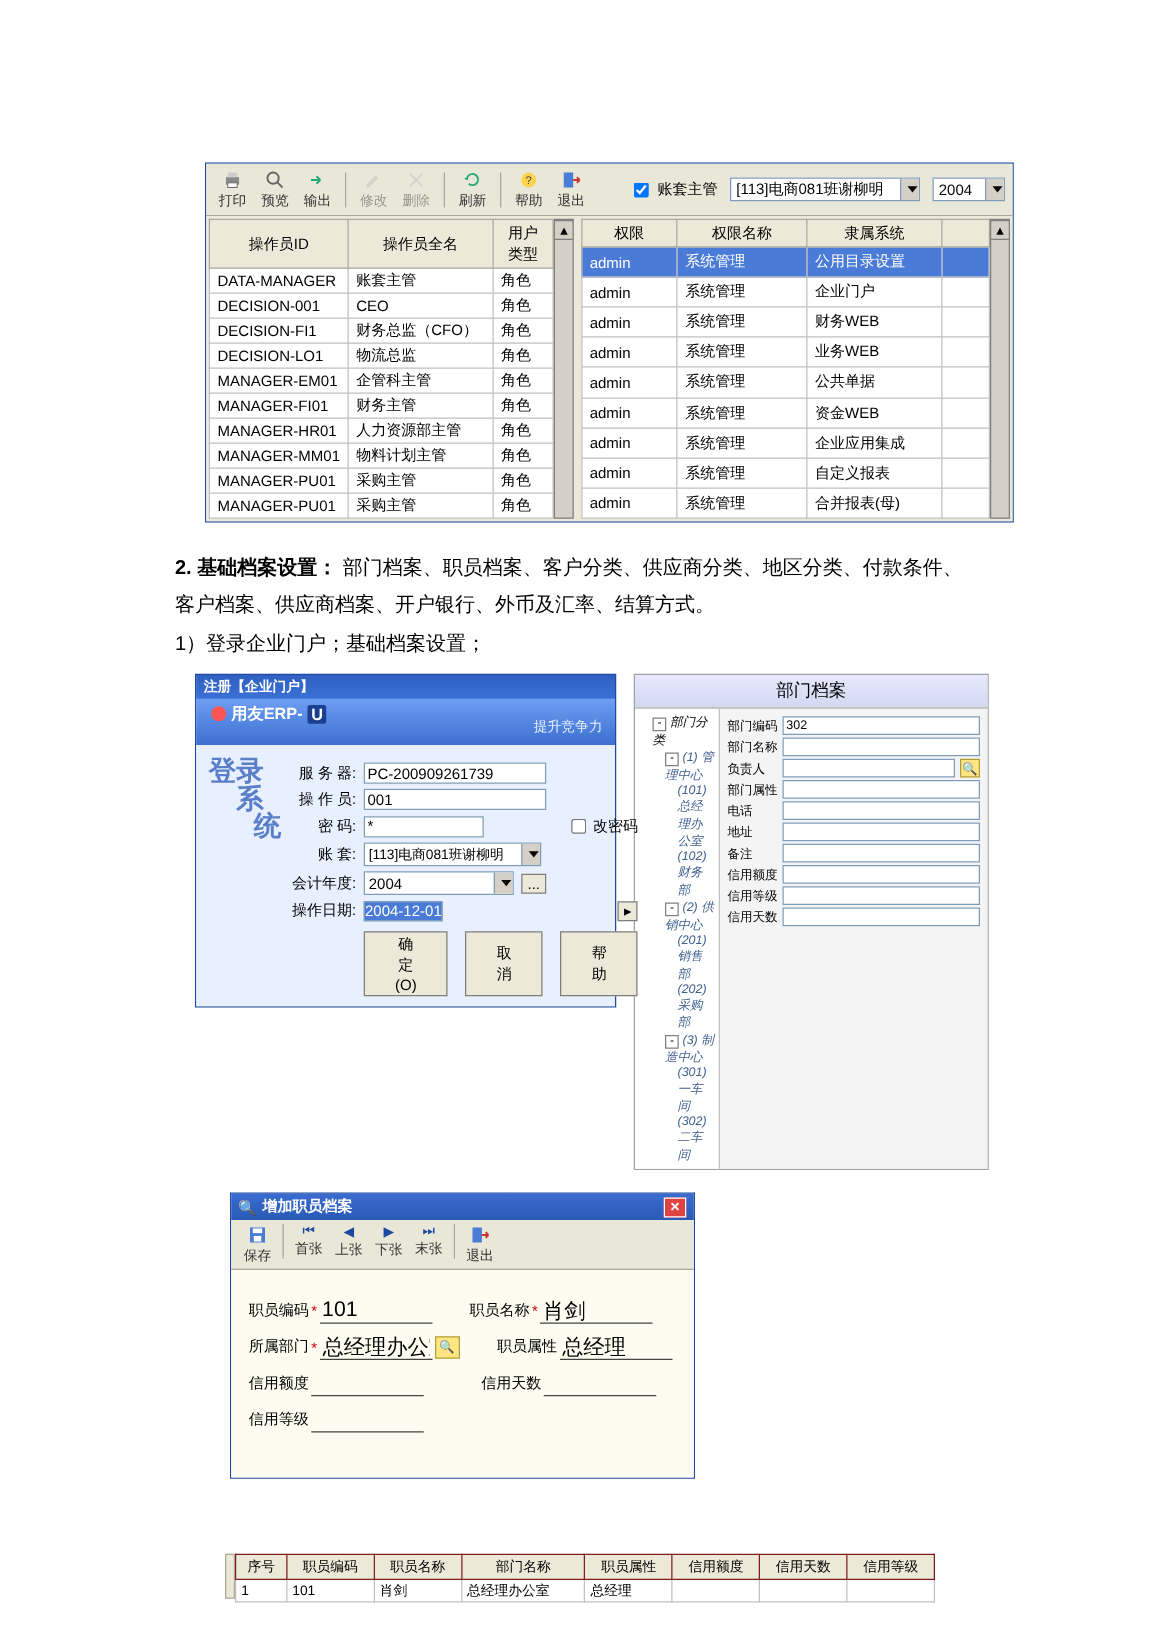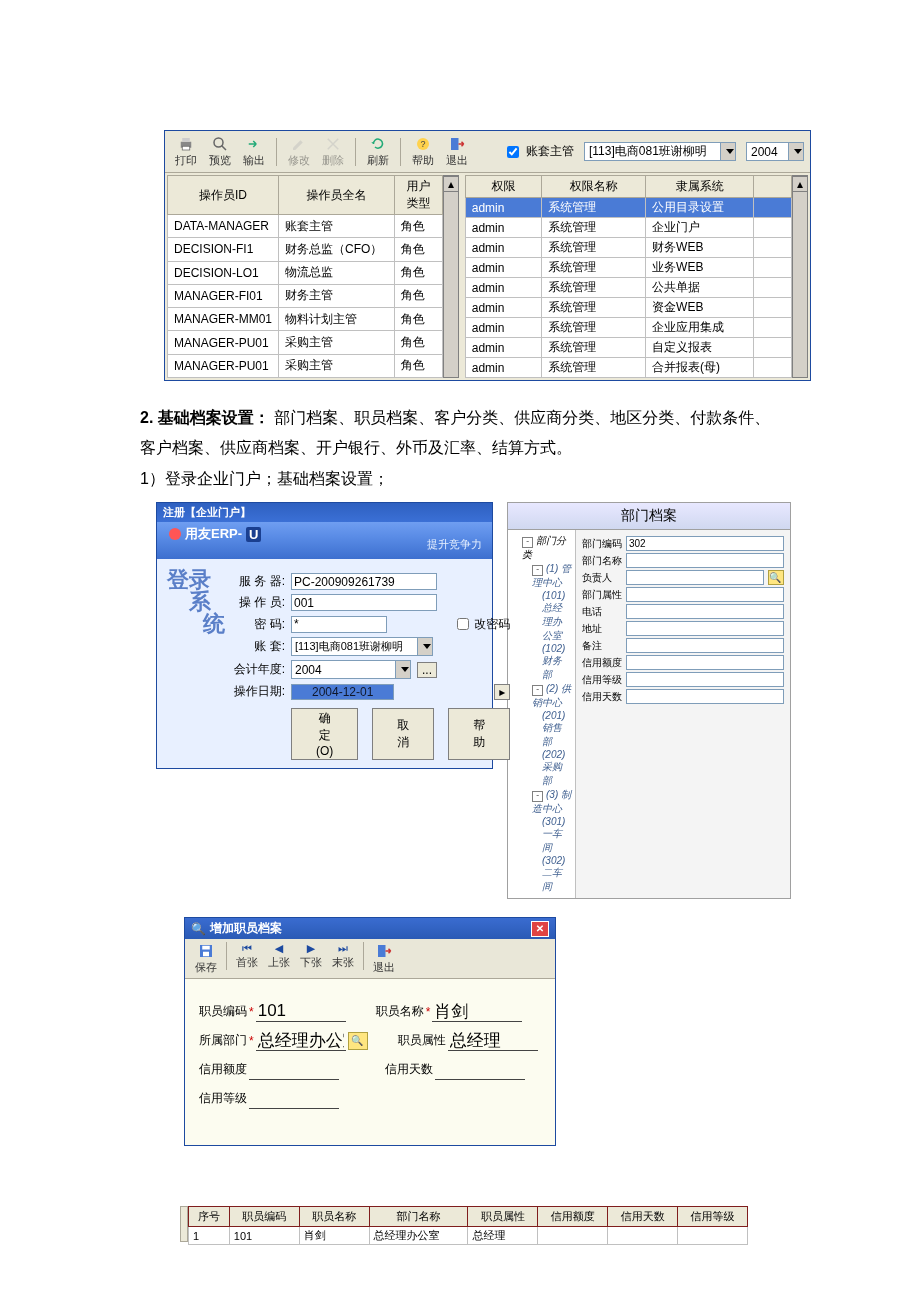--- a/index.html
+++ b/index.html
@@ -315,32 +315,47 @@
               <th style="width:50px">用户类型</th>
             </tr>
           </thead>
           <tbody id="left-rows">
               <tr>
                 <td>DATA-MANAGER</td>
                 <td>账套主管</td>
                 <td>角色</td>
               </tr>
               <tr>
+                <td>DECISION-001</td>
+                <td>CEO</td>
+                <td>角色</td>
+              </tr>
+              <tr>
                 <td>DECISION-FI1</td>
                 <td>财务总监（CFO）</td>
                 <td>角色</td>
               </tr>
               <tr>
                 <td>DECISION-LO1</td>
                 <td>物流总监</td>
                 <td>角色</td>
               </tr>
               <tr>
+                <td>MANAGER-EM01</td>
+                <td>企管科主管</td>
+                <td>角色</td>
+              </tr>
+              <tr>
                 <td>MANAGER-FI01</td>
                 <td>财务主管</td>
+                <td>角色</td>
+              </tr>
+              <tr>
+                <td>MANAGER-HR01</td>
+                <td>人力资源部主管</td>
                 <td>角色</td>
               </tr>
               <tr>
                 <td>MANAGER-MM01</td>
                 <td>物料计划主管</td>
                 <td>角色</td>
               </tr>
               <tr>
                 <td>MANAGER-PU01</td>
                 <td>采购主管</td>
@@ -488,21 +503,21 @@
           <div class="login-row">
             <span class="login-lbl">会计年度:</span>
             <div class="sel" style="width:118px">
               <span style="padding:0 3px">2004</span>
               <span class="arr dropdown-arrow"></span>
             </div>
             <button class="btn" style="padding:0 4px">...</button>
           </div>
           <div class="login-row">
             <span class="login-lbl">操作日期:</span>
-            <span style="background:#4a7bd6;color:#0f172a;padding:0 20px;border:1px solid #7f9db9">2004-12-01</span>
+            <span style="background:#4a7bd6;color:#ffffff;padding:0 0;border:1px solid #7f9db9">2004-12-01</span>
             <button class="btn" style="padding:0 4px;margin-left:auto">
               <span>▸</span>
             </button>
           </div>
           <div class="btnrow">
             <button class="btn">确定(O)</button>
             <button class="btn">取消</button>
             <button class="btn">帮助</button>
           </div>
         </div>

